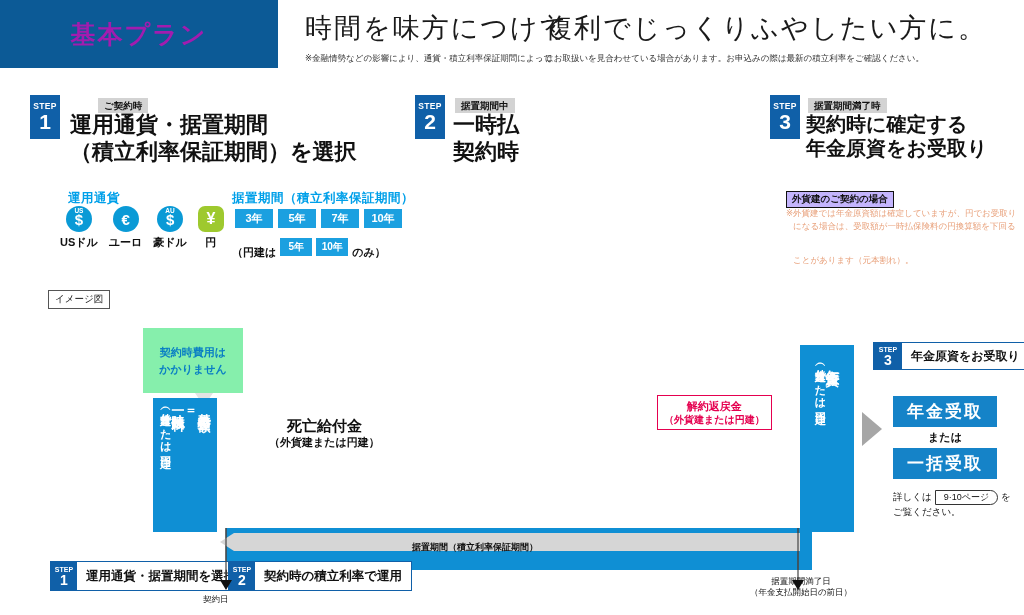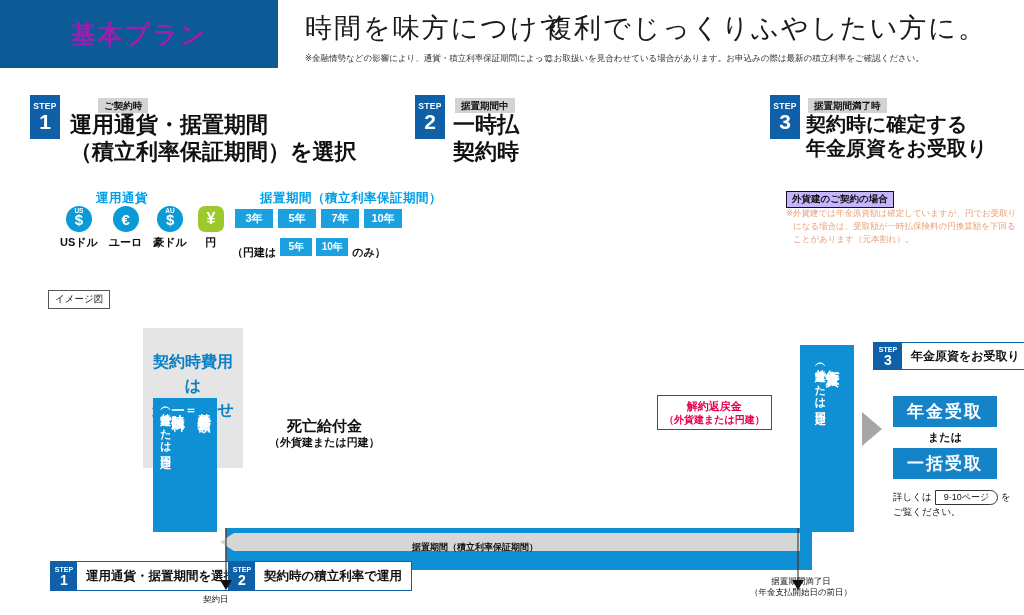--- a/index.html
+++ b/index.html
@@ -38,21 +38,21 @@
   .step-badge .s-num{font-size:21px;font-weight:bold;margin-top:1px;}
 
   .tagchip{
     display:inline-block;background:#d3d3d3;color:#111;
     font-size:9.5px;font-weight:bold;padding:2px 6px;line-height:1.2;
   }
   .step-head{font-size:22px;font-weight:bold;color:#111;line-height:1.22;white-space:nowrap;}
   .step-head.small{font-size:20px;}
 
   
-  .sublabel{color:#00a0e9;font-size:12.5px;font-weight:bold;letter-spacing:.5px;margin-left:28px;}
+  .sublabel{color:#00a0e9;font-size:12.5px;font-weight:bold;letter-spacing:.5px;}
   .coin{
     width:26px;height:26px;border-radius:50%;background:#0a9ad6;color:#fff;
     display:flex;align-items:center;justify-content:center;position:relative;
   }
   .coin .sym{font-size:15px;font-weight:bold;line-height:1;}
   .coin .sup{position:absolute;top:1px;left:50%;transform:translateX(-50%);font-size:6.5px;font-weight:bold;}
   .coin.yen{border-radius:7px;background:#9ec92e;}
   .coin.yen .sym{font-size:16px;}
   .cur-name{font-size:11px;font-weight:bold;color:#111;text-align:center;margin-top:3px;white-space:nowrap;}
 
@@ -68,22 +68,22 @@
     border:1px solid #111;font-size:9.5px;font-weight:bold;padding:2px 5px;
     display:inline-block;line-height:1.2;background:#c4b5fd;font-family:Liberation Mono, monospace;
   }
   .warn-text{color:#e8a07a;font-size:8.5px;line-height:1.5;}
 
   
   .imgtag{
     border:1px solid #555;font-size:9.5px;padding:2px 6px;display:inline-block;color:#111;
   }
   .callout{
-    background:#e5e5e5;color:#0a7fc4;font-size:16px;font-weight:bold;
-    text-align:center;line-height:1.5;padding:22px 8px;
+    background:#86efac;color:#0a7fc4;font-size:11px;font-weight:bold;
+    text-align:center;line-height:1.5;padding:16px 8px;
   }
   .callout-tip{
     width:0;height:0;border-left:9px solid transparent;border-right:9px solid transparent;
     border-top:13px solid #e3e3e3;
   }
 
   .vtext{
     writing-mode:vertical-rl;text-orientation:upright;
     font-weight:bold;line-height:1.05;letter-spacing:1px;
   }
@@ -232,21 +232,21 @@
 <div class="abs" style="left:806px;top:112px;">
   <div class="step-head small">契約時に確定する</div>
   <div class="step-head small">年金原資をお受取り</div>
 </div>
 <div class="abs" style="left:786px;top:188px;">
   <span class="warnbox">外貨建のご契約の場合</span>
 </div>
 <div class="abs" style="left:786px;top:207px;width:232px;">
   <div class="warn-text">※外貨建では年金原資額は確定していますが、円でお受取り</div>
   <div class="warn-text" style="padding-left:7px;">になる場合は、受取額が一時払保険料の円換算額を下回る</div>
-  <div class="warn-text" style="padding-left:7px;">ことがあります（元本割れ）。</div>
+  <div class="warn-text" style="padding-left:7px;margin-top:21px;">ことがあります（元本割れ）。</div>
 </div>
 
 <div class="abs" style="left:48px;top:288px;">
   <span class="imgtag">イメージ図</span>
 </div>
 
 <div class="abs" style="left:143px;top:328px;">
   <div class="callout" style="width:84px;">
     <div>契約時費用は</div>
     <div>かかりません</div>

